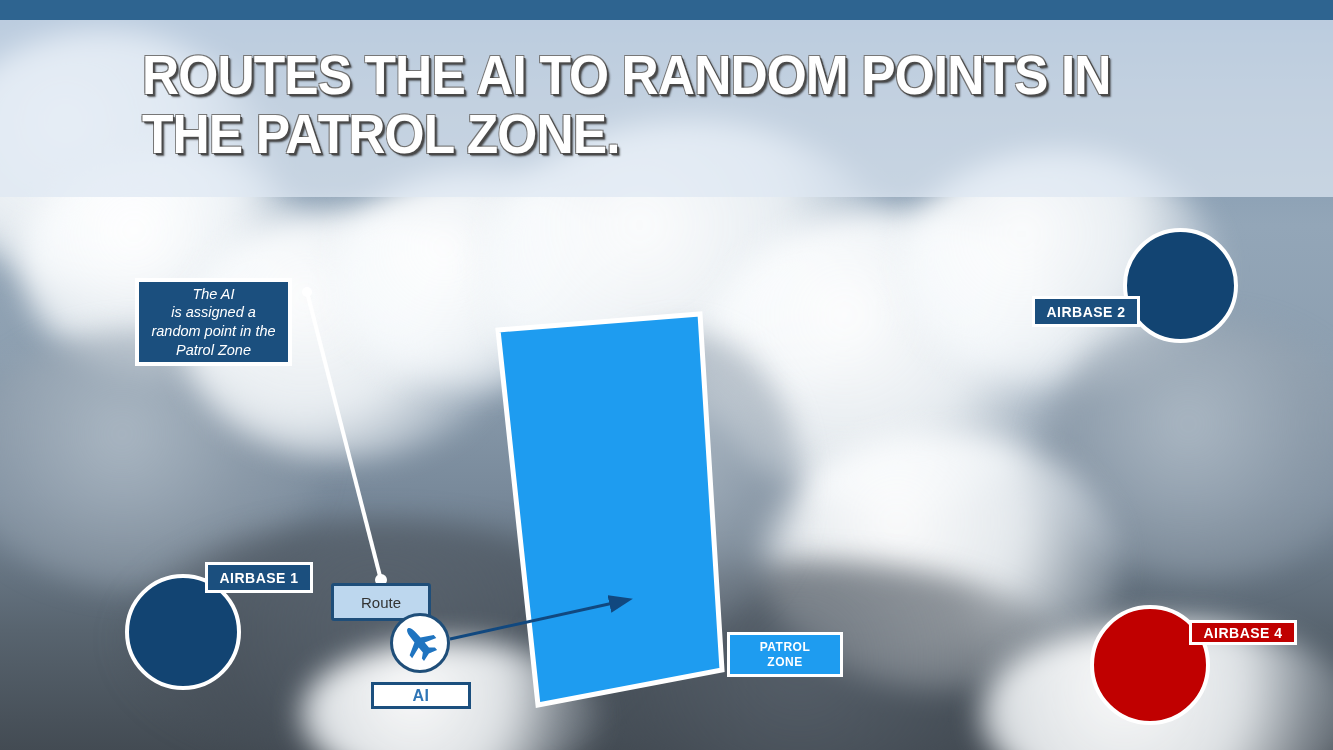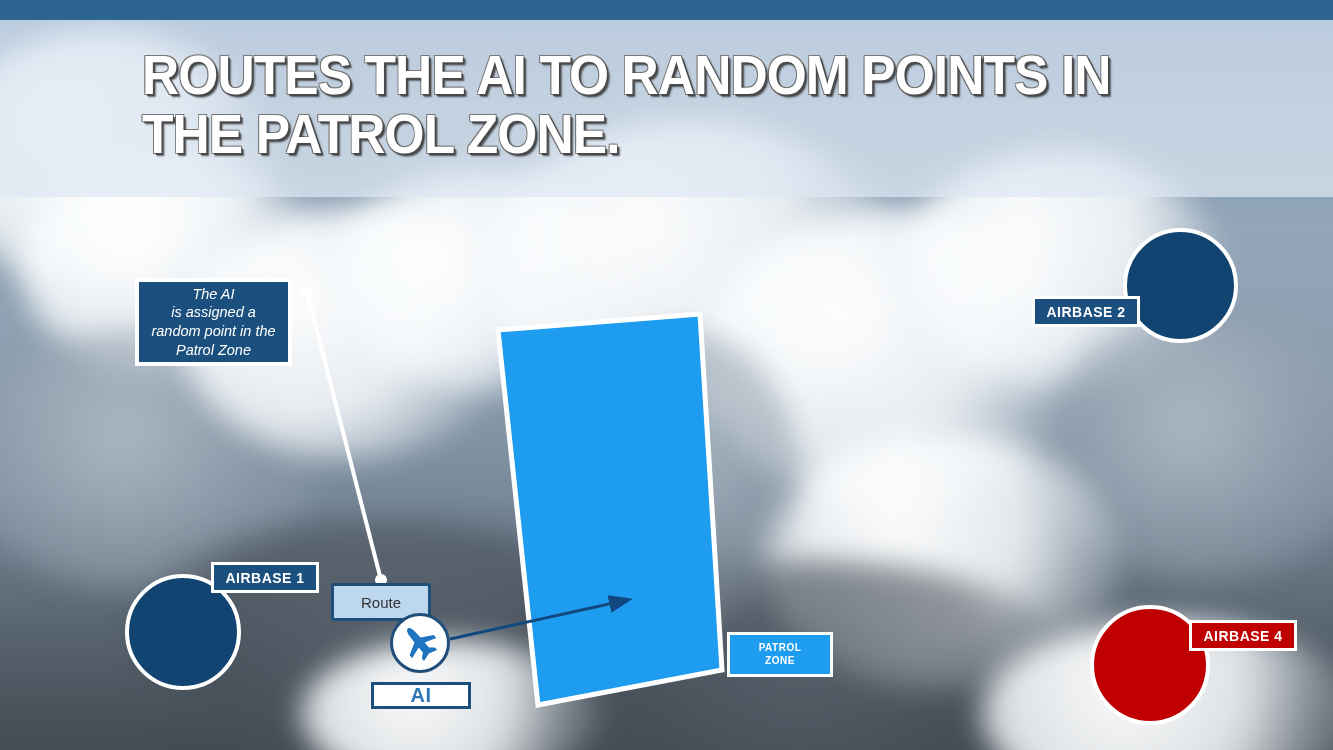--- a/index.html
+++ b/index.html
@@ -51,25 +51,25 @@
   .lbl.cyan{background:#1e9cf0;border:3px solid #ffffff;color:#ffffff;}
   .lbl.white{background:#ffffff;border:3px solid #1b4f7e;color:#2e75b6;}
 
   #callout{
     left:135px;top:278px;width:157px;height:88px;
     background:#1b4f7e;border:4px solid #ffffff;color:#ffffff;
     font-weight:normal;font-size:14.5px;line-height:1.28;white-space:pre-line;
     display:flex;align-items:center;justify-content:center;text-align:center;
     position:absolute;box-sizing:border-box;font-style:italic;
   }
-  #airbase1-label{left:211px;top:562px;width:108px;height:31px;font-size:14px;}
+  #airbase1-label{left:205px;top:562px;width:108px;height:31px;font-size:14px;}
   #airbase2-label{left:1032px;top:296px;width:108px;height:31px;font-size:14px;}
-  #airbase4-label{left:1189px;top:620px;width:108px;height:31px;font-size:14px;}
-  #patrolzone-label{left:727px;top:632px;width:106px;height:45px;font-size:10px;line-height:1.22;white-space:pre-line;}
-  #ai-label{left:371px;top:682px;width:100px;height:27px;font-size:20px;}
+  #airbase4-label{left:1189px;top:620px;width:108px;height:25px;font-size:14px;}
+  #patrolzone-label{left:727px;top:632px;width:116px;height:45px;font-size:12px;line-height:1.22;white-space:pre-line;}
+  #ai-label{left:371px;top:682px;width:100px;height:27px;font-size:16px;}
   #route-label{
     position:absolute;left:331px;top:583px;width:100px;height:38px;
     background:#bdd7ee;border:3px solid #1f4e79;border-radius:3px;
     color:#333333;font-size:15px;font-weight:normal;
     display:flex;align-items:center;justify-content:center;box-sizing:border-box;
   }
 
   
   .circle{position:absolute;border-radius:50%;border:4px solid #ffffff;box-sizing:border-box;}
   #airbase1-circle{left:125px;top:574px;width:116px;height:116px;background:#124472;}

